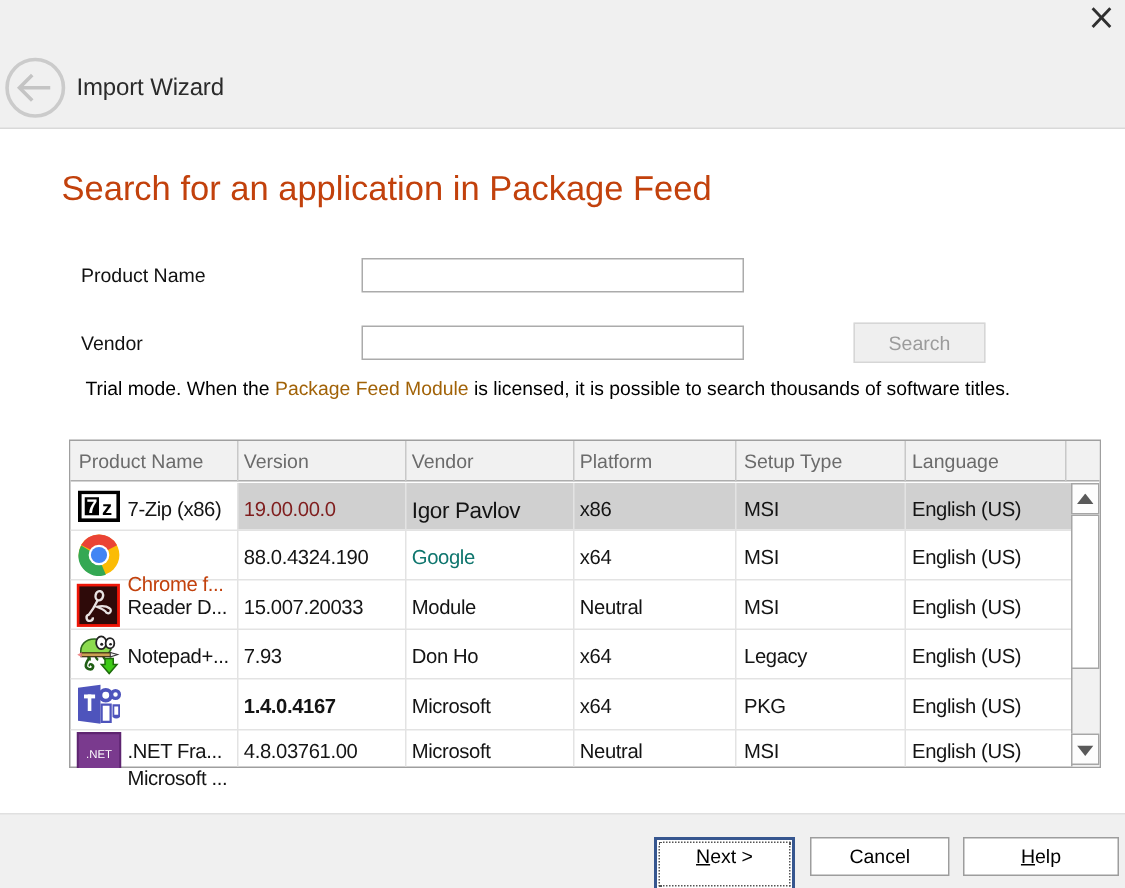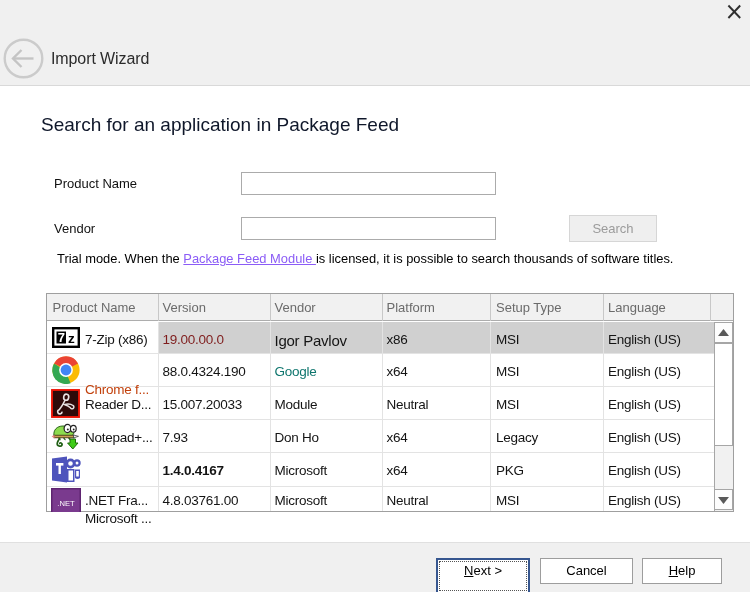--- a/index.html
+++ b/index.html
@@ -18,31 +18,31 @@
   <polyline points="18.5,12 10,20.5 18.5,29" fill="none" stroke="#c4c4c4" stroke-width="2.4"></polyline>
 </svg>
 
 <div class="abs" style="left:51px;top:50px;font-size:16px;line-height:17px;letter-spacing:-0.1px;color:#2b2b2b;">Import Wizard</div>
 
 <svg class="abs" style="left:727px;top:4px;" width="15" height="16" viewBox="0 0 15 16">
   <line x1="1.4" y1="1.5" x2="13.2" y2="14" stroke="#2f2f2f" stroke-width="1.9"></line>
   <line x1="13.2" y1="1.5" x2="1.4" y2="14" stroke="#2f2f2f" stroke-width="1.9"></line>
 </svg>
 
-<div class="abs" style="left:41px;top:113px;font-size:19px;line-height:24px;color:#0f172a;">Search for an application in Package Feed</div>
+<div class="abs" style="left:41px;top:113px;font-size:23px;line-height:24px;color:#c2410c;">Search for an application in Package Feed</div>
 
 <div class="abs" style="left:54px;top:176px;font-size:13px;color:#111;">Product Name</div>
 <div class="abs" style="left:241px;top:172px;width:255px;height:23px;border:1px solid #ababab;background:#fff;"></div>
 
 <div class="abs" style="left:54px;top:221px;font-size:13px;color:#111;">Vendor</div>
 <div class="abs" style="left:241px;top:217px;width:255px;height:23px;border:1px solid #ababab;background:#fff;"></div>
 
 <div class="abs" style="left:569px;top:215px;width:88px;height:27px;background:#efefef;border:1px solid #d6d6d6;color:#9b9b9b;font-size:13px;text-align:center;line-height:25px;">Search</div>
 
-<div class="abs" style="left:57px;top:251px;font-size:12.9px;color:#000;">Trial mode. When the <span style="color:#8b5cf6;text-decoration:underline;">Package Feed Module&nbsp;</span>is licensed, it is possible to search thousands of software titles.</div>
+<div class="abs" style="left:57px;top:251px;font-size:12.9px;color:#000;">Trial mode. When the <span style="color:#a16207;">Package Feed Module&nbsp;</span>is licensed, it is possible to search thousands of software titles.</div>
 
 <div class="abs" style="left:46px;top:293px;width:688px;height:219px;border:1px solid #9f9f9f;background:#fff;"></div>
 
 <div class="abs" style="left:47px;top:294px;width:686px;height:27px;background:#f1f1f1;border-bottom:1px solid #adadad;"></div>
 <div class="abs" style="left:52.5px;top:300px;font-size:13px;color:#6b6b6b;">Product Name</div>
 <div class="abs" style="left:162.5px;top:300px;font-size:13px;color:#6b6b6b;">Version</div>
 <div class="abs" style="left:274.5px;top:300px;font-size:13px;color:#6b6b6b;">Vendor</div>
 <div class="abs" style="left:386.5px;top:300px;font-size:13px;color:#6b6b6b;">Platform</div>
 <div class="abs" style="left:496px;top:300px;font-size:13px;color:#6b6b6b;">Setup Type</div>
 <div class="abs" style="left:608px;top:300px;font-size:13px;color:#6b6b6b;">Language</div>
@@ -162,13 +162,13 @@
     <polygon points="0,0 11,0 5.5,7" fill="#595959"></polygon>
   </svg>
 
 <div class="abs" style="left:0;top:542px;width:750px;height:50px;background:#f0f0f0;border-top:1px solid #e0e0e0;"></div>
 
 <div class="abs" style="left:436px;top:558px;width:94px;height:36px;background:#fff;border:2px solid #36568f;">
   <div style="position:absolute;left:1px;top:1px;right:1px;bottom:1px;border:1px dotted #555;"></div>
   <div style="position:absolute;left:0;top:0;width:100%;height:100%;text-align:center;line-height:22px;font-size:13px;color:#000;"><span style="text-decoration:underline;">N</span>ext &gt;</div>
 </div>
 <div class="abs" style="left:540px;top:558px;width:93px;height:26px;background:#fff;border:1px solid #9d9d9d;text-align:center;line-height:24px;font-size:13px;color:#000;">Cancel</div>
-<div class="abs" style="left:642px;top:558px;width:80px;height:26px;background:#fff;border:1px solid #9d9d9d;text-align:center;line-height:24px;font-size:13px;color:#000;"><span style="text-decoration:underline;">H</span>elp</div>
+<div class="abs" style="left:642px;top:558px;width:104px;height:26px;background:#fff;border:1px solid #9d9d9d;text-align:center;line-height:24px;font-size:13px;color:#000;"><span style="text-decoration:underline;">H</span>elp</div>
 
 </body></html>

